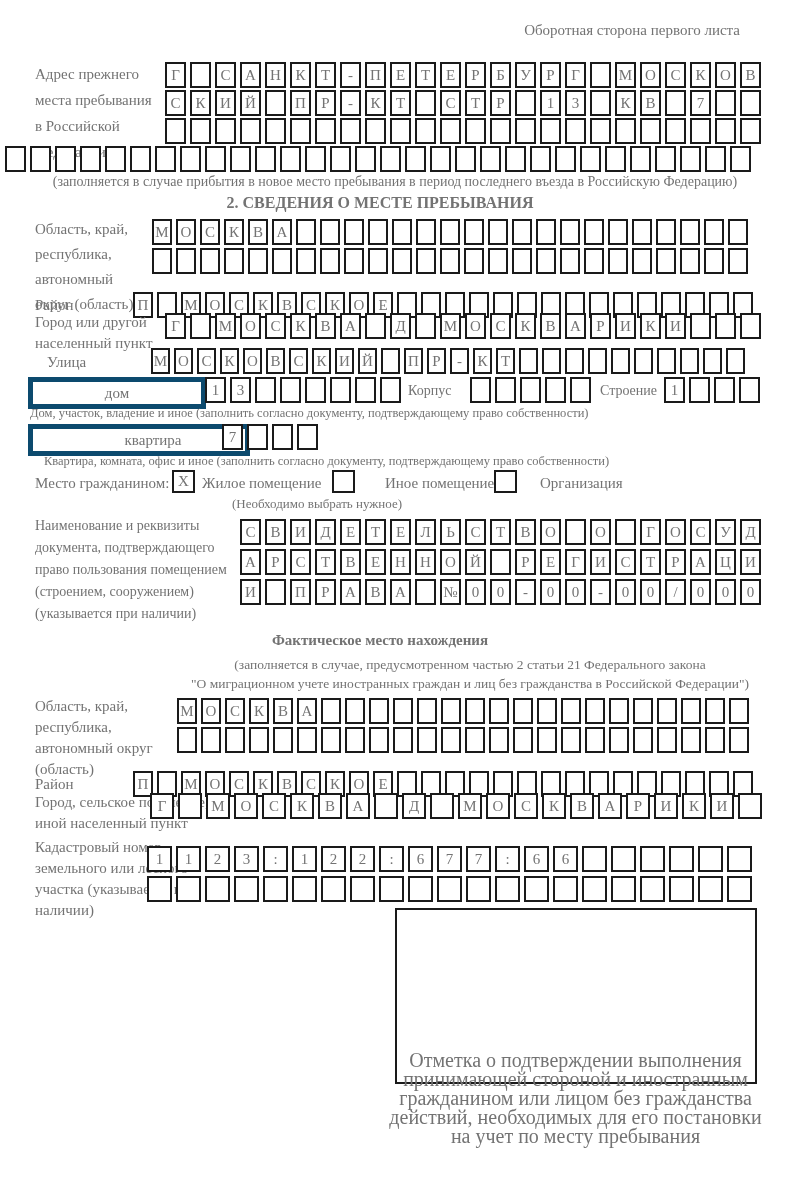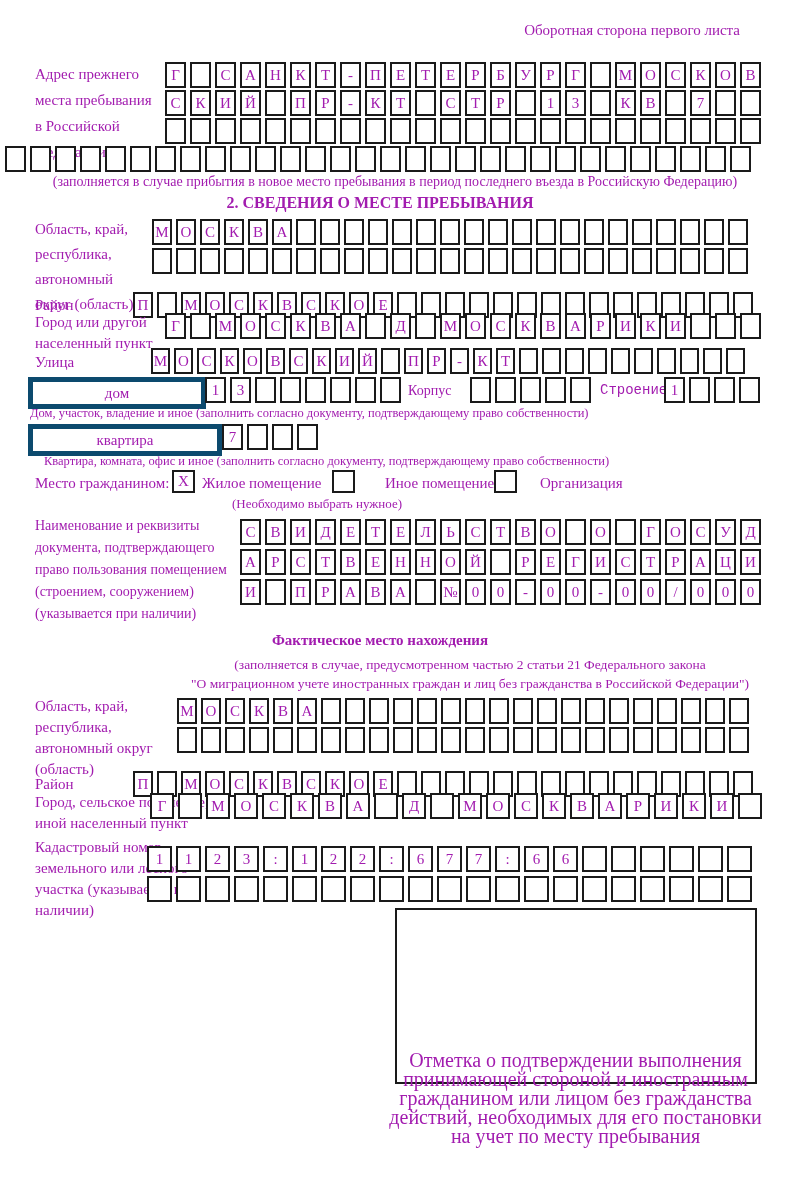--- a/index.html
+++ b/index.html
@@ -1,17 +1,17 @@
 <!DOCTYPE html>
 <html><head>
 <meta charset="utf-8">
 <style>
   html,body{margin:0;padding:0;background:#fff;}
   .page{position:relative;width:800px;height:1180px;background:#ffffff;
-        font-family:"Liberation Serif", serif;color:#a21caf;overflow:hidden;}
+        font-family:"Liberation Serif", serif;color:#737373;overflow:hidden;}
   .lbl{position:absolute;font-size:15px;line-height:25px;}
   .lbl-sm{position:absolute;font-size:14px;line-height:22px;}
   .cap{position:absolute;font-size:12.5px;}
   .note{position:absolute;font-size:13.5px;}
   .center{text-align:center;}
   .row{position:absolute;display:flex;}
   .cbox{flex:none;width:17px;height:22px;border:2px solid #1a1a1a;margin-right:4px;
         font-size:15px;line-height:22px;text-align:center;background:#fff;}
   .p24 .cbox{width:16px;}
   .p23 .cbox{width:15px;}
@@ -253,21 +253,21 @@
       <span class="cbox">А</span>
       <span class="cbox">Р</span>
       <span class="cbox">И</span>
       <span class="cbox">К</span>
       <span class="cbox">И</span>
       <span class="cbox"></span>
       <span class="cbox"></span>
       <span class="cbox"></span>
     </div>
 
-  <div class="lbl" style="left:35px;top:350px;">Улица</div>
+  <div class="lbl" style="left:47px;top:350px;">Улица</div>
   <div class="row p23" style="left:151px;top:348px;">
       <span class="cbox">М</span>
       <span class="cbox">О</span>
       <span class="cbox">С</span>
       <span class="cbox">К</span>
       <span class="cbox">О</span>
       <span class="cbox">В</span>
       <span class="cbox">С</span>
       <span class="cbox">К</span>
       <span class="cbox">И</span>
@@ -302,30 +302,30 @@
       <span class="cbox"></span>
     </div>
   <div class="lbl" style="left:408px;top:378px;font-size:14px;">Корпус</div>
   <div class="row" style="left:470px;top:377px;">
       <span class="cbox"></span>
       <span class="cbox"></span>
       <span class="cbox"></span>
       <span class="cbox"></span>
       <span class="cbox"></span>
     </div>
-  <div class="lbl" style="left:600px;top:378px;font-size:14px;font-family:Liberation Mono, monospace;">Строение</div>
+  <div class="lbl" style="left:600px;top:378px;font-size:14px;">Строение</div>
   <div class="row" style="left:664px;top:377px;">
       <span class="cbox">1</span>
       <span class="cbox"></span>
       <span class="cbox"></span>
       <span class="cbox"></span>
     </div>
   <div class="cap" style="left:30px;top:406px;width:740px;">Дом, участок, владение и иное (заполнить согласно документу, подтверждающему право собственности)</div>
 
-  <div class="fieldbox" style="left:28px;top:424px;width:184px;height:22px;">квартира</div>
+  <div class="fieldbox" style="left:28px;top:424px;width:184px;height:22px;padding-left:28px;">квартира</div>
   <div class="row" style="left:222px;top:424px;">
       <span class="cbox">7</span>
       <span class="cbox"></span>
       <span class="cbox"></span>
       <span class="cbox"></span>
     </div>
   <div class="cap" style="left:44px;top:454px;width:740px;">Квартира, комната, офис и иное (заполнить согласно документу, подтверждающему право собственности)</div>
 
   <div class="lbl" style="left:35px;top:471px;">Место гражданином:</div>
   <div class="ckb" style="left:172px;top:470px;">X</div>

